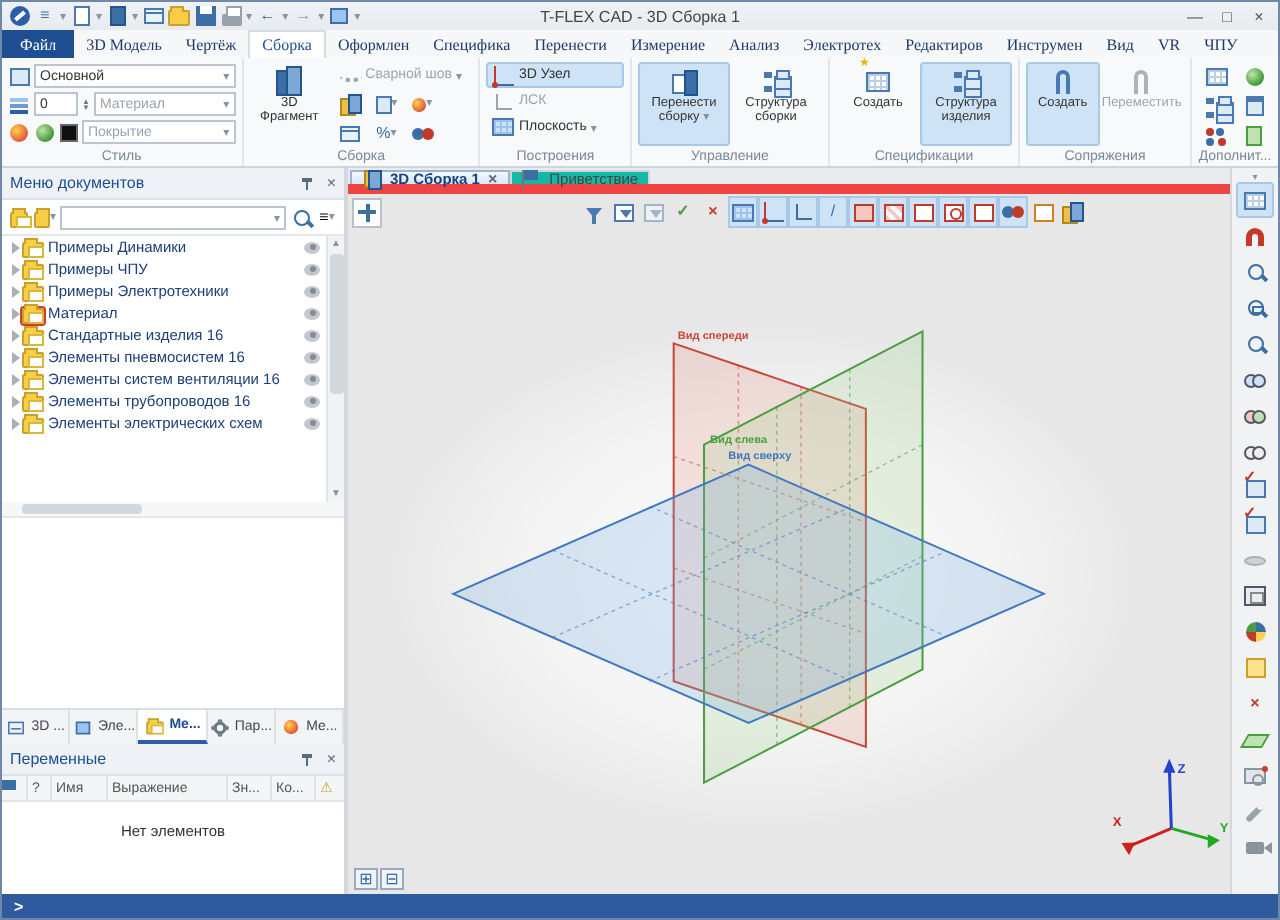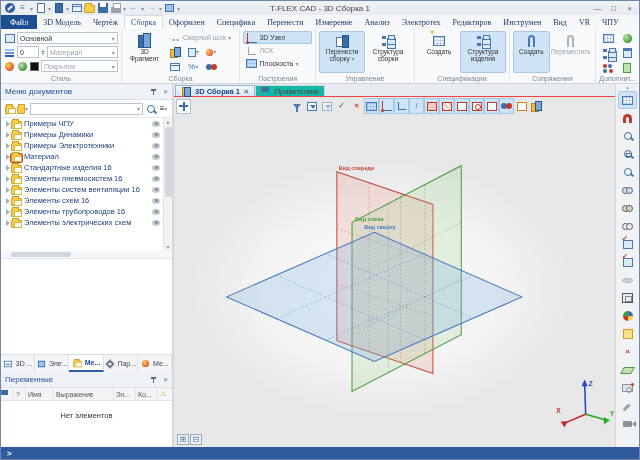--- a/index.html
+++ b/index.html
@@ -76,21 +76,21 @@
   .btab{flex:1;display:flex;align-items:center;justify-content:center;gap:2px;font-size:7px;color:#445;
         border-right:1px solid #dde2e7;}
   .btab.active{background:#fff;color:#1d4e91;border-bottom:2px solid #2d5da8;font-weight:bold;}
   #vars-colhead{height:13px;background:#f3f5f7;border-bottom:1px solid #e0e4e8;display:flex;align-items:center;
                 font-size:7px;color:#555;}
   #vars-colhead .vc{border-right:1px solid #e0e4e8;height:100%;display:flex;align-items:center;padding:0 2px;white-space:nowrap;overflow:hidden;}
   #vars-body{flex:0 0 46px;background:#fff;text-align:center;font-size:7.5px;color:#333;padding-top:10px;}
 
   
   #viewport{flex:1;position:relative;background:#e6e7e6;min-width:0;}
-  #doc-tabs{position:absolute;left:0;top:0;right:0;height:13px;background:#e8ebef;border-bottom:1px solid #ef4444;
+  #doc-tabs{position:absolute;left:0;top:0;right:0;height:13px;background:#e8ebef;border-bottom:5px solid #ef4444;
             display:flex;align-items:stretch;padding-left:1px;}
   .dtab{display:flex;align-items:center;gap:3px;padding:0 5px;font-size:7.5px;color:#444;border:1px solid #d0d5da;
         border-bottom:none;background:#14b8a6;margin-top:1px;}
   .dtab.active{background:linear-gradient(#f2f8fe,#d8e7f8);color:#17427e;font-weight:bold;border-color:#9ab4d4;}
   .dtab .close{color:#666;font-size:8px;margin-left:1px;}
   #view-toolbar{position:absolute;left:0;top:13px;right:0;height:18px;display:flex;align-items:center;padding:0 2px;}
   #vt-left{width:15px;height:15px;border:1px solid #b9c2cc;background:#fdfdfe;display:flex;align-items:center;justify-content:center;}
   #vt-strip{margin-left:98px;display:flex;align-items:center;}
   .vti{width:15px;height:16px;display:flex;align-items:center;justify-content:center;border:1px solid transparent;}
   .vti.hl{background:#cfe3f6;border-color:#a8c8e8;}
@@ -521,105 +521,93 @@
       </div>
       <div id="doc-tree">
         <div class="tree-rows" id="tree-rows">
             <div class="tree-row">
               <span class="ci s" style="width: 7px;">
                 <span class="c-tri"></span>
               </span>
               <span class="ci s">
                 <span class="c-fold"></span>
               </span>
+              <span class="lbl">Примеры Динамики</span>
+              <span class="eyew ci s">
+                <span class="c-eye"></span>
+              </span>
+            </div>
+            <div class="tree-row">
+              <span class="ci s" style="width: 7px;">
+                <span class="c-tri"></span>
+              </span>
+              <span class="ci s">
+                <span class="c-fold"></span>
+              </span>
               <span class="lbl">Примеры ЧПУ</span>
               <span class="eyew ci s">
                 <span class="c-eye"></span>
               </span>
             </div>
             <div class="tree-row">
               <span class="ci s" style="width: 7px;">
                 <span class="c-tri"></span>
               </span>
               <span class="ci s">
                 <span class="c-fold"></span>
               </span>
-              <span class="lbl">Примеры Динамики</span>
+              <span class="lbl">Примеры Электротехники</span>
               <span class="eyew ci s">
                 <span class="c-eye"></span>
               </span>
             </div>
             <div class="tree-row">
               <span class="ci s" style="width: 7px;">
                 <span class="c-tri"></span>
               </span>
               <span class="ci s">
-                <span class="c-fold"></span>
-              </span>
-              <span class="lbl">Примеры Электротехники</span>
+                <span class="c-fold hl"></span>
+              </span>
+              <span class="lbl">Материал</span>
               <span class="eyew ci s">
                 <span class="c-eye"></span>
               </span>
             </div>
             <div class="tree-row">
               <span class="ci s" style="width: 7px;">
                 <span class="c-tri"></span>
               </span>
               <span class="ci s">
-                <span class="c-fold hl"></span>
-              </span>
-              <span class="lbl">Материал</span>
+                <span class="c-fold"></span>
+              </span>
+              <span class="lbl">Стандартные изделия 16</span>
               <span class="eyew ci s">
                 <span class="c-eye"></span>
               </span>
             </div>
             <div class="tree-row">
               <span class="ci s" style="width: 7px;">
                 <span class="c-tri"></span>
               </span>
               <span class="ci s">
                 <span class="c-fold"></span>
               </span>
-              <span class="lbl">Стандартные изделия 16</span>
+              <span class="lbl">Элементы пневмосистем 16</span>
               <span class="eyew ci s">
                 <span class="c-eye"></span>
               </span>
             </div>
             <div class="tree-row">
               <span class="ci s" style="width: 7px;">
                 <span class="c-tri"></span>
               </span>
               <span class="ci s">
                 <span class="c-fold"></span>
               </span>
-              <span class="lbl">Элементы пневмосистем 16</span>
-              <span class="eyew ci s">
-                <span class="c-eye"></span>
-              </span>
-            </div>
-            <div class="tree-row">
-              <span class="ci s" style="width: 7px;">
-                <span class="c-tri"></span>
-              </span>
-              <span class="ci s">
-                <span class="c-fold"></span>
-              </span>
               <span class="lbl">Элементы систем вентиляции 16</span>
-              <span class="eyew ci s">
-                <span class="c-eye"></span>
-              </span>
-            </div>
-            <div class="tree-row">
-              <span class="ci s" style="width: 7px;">
-                <span class="c-tri"></span>
-              </span>
-              <span class="ci s">
-                <span class="c-fold"></span>
-              </span>
-              <span class="lbl">Элементы схем 16</span>
               <span class="eyew ci s">
                 <span class="c-eye"></span>
               </span>
             </div>
             <div class="tree-row">
               <span class="ci s" style="width: 7px;">
                 <span class="c-tri"></span>
               </span>
               <span class="ci s">
                 <span class="c-fold"></span>

